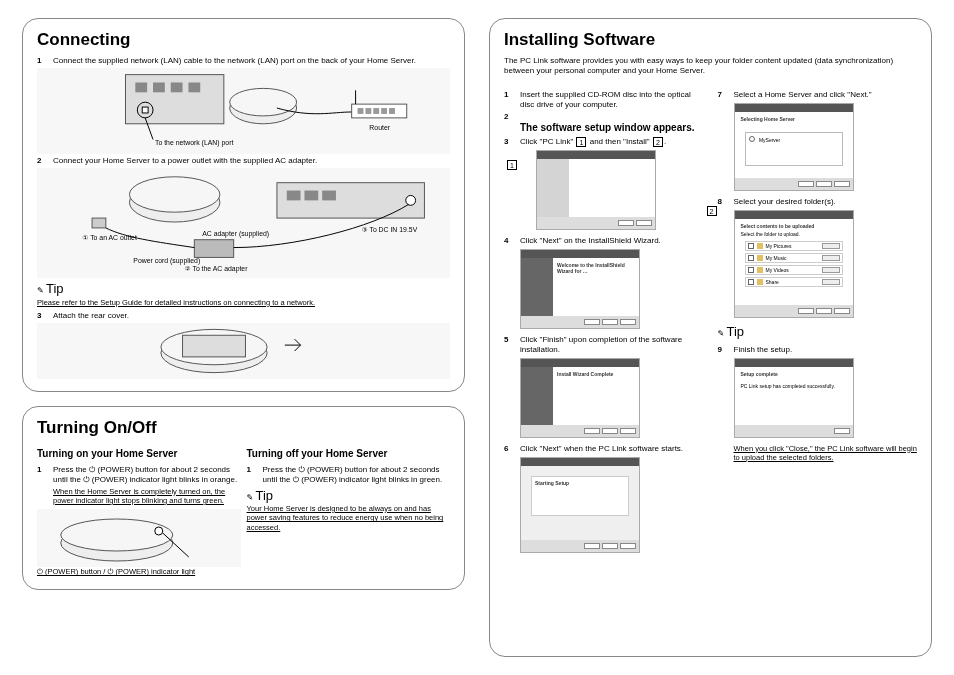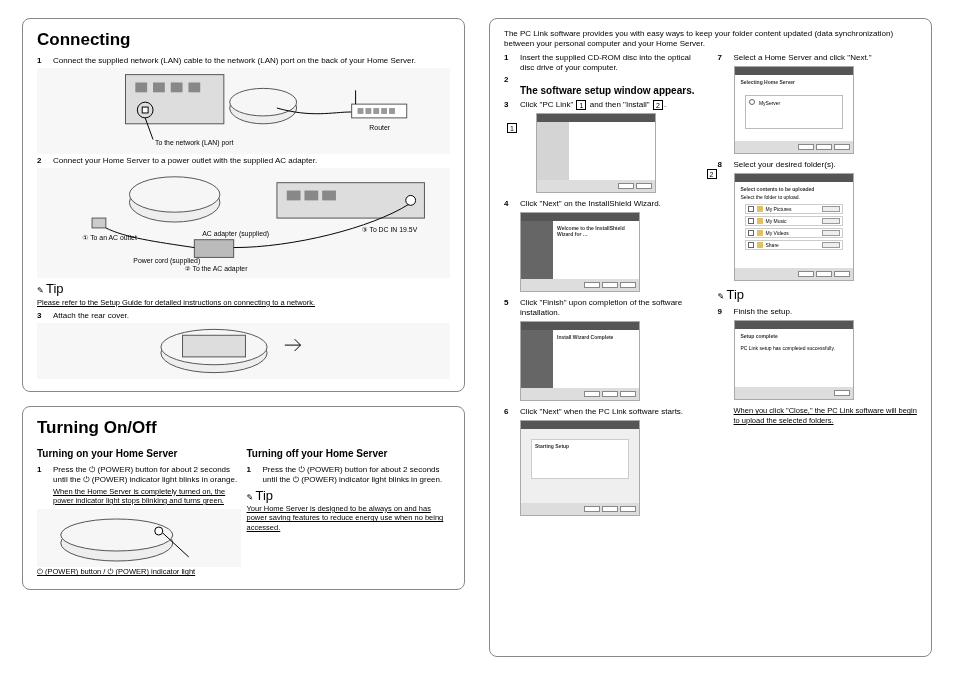--- a/index.html
+++ b/index.html
@@ -12,26 +12,26 @@
     display: flex;
     gap: 24px;
     padding: 18px 22px;
     font-size: 8px;
     color: #000;
     line-height: 1.25;
   }
   .col { flex: 1; display: flex; flex-direction: column; gap: 14px; }
   .panel {
     border: 1px solid #888;
-    border-radius: 8px;
+    border-radius: 16px;
     padding: 10px 14px 12px 14px;
   }
   h1 { font-size: 17px; font-weight: bold; margin-bottom: 6px; }
   h2 { font-size: 10px; font-weight: bold; margin-bottom: 4px; margin-top: 4px; }
-  .intro { margin-bottom: 2px; }
+  .intro { margin-bottom: 12px; }
   .step { display: flex; gap: 6px; margin: 2px 0; }
   .step .num { font-weight: bold; min-width: 10px; }
   .step .txt { flex: 1; }
   .sub { font-size: 10px; font-weight: bold; }
   .note { font-size: 7.5px; text-decoration: underline; }
   .tip-label::before { content: "✎ "; font-size: 8px; }
   .tip-label { font-size: 13px; margin-top: 3px; }
   .illus {
     width: 100%;
     background: #f7f7f7;
@@ -200,20 +200,21 @@
         </div>
         <div class="tip-label">Tip</div>
         <div class="note">Your Home Server is designed to be always on and has power saving features to reduce energy use when no being accessed.</div>
       </div>
     </div>
   </div>
 </div>
 
 <div class="col">
   <div class="panel" style="flex:1;">
+    <h1>Installing Software</h1>
     <div class="intro">The PC Link software provides you with easy ways to keep your folder content updated (data synchronization) between your personal computer and your Home Server.</div>
 
     <div class="right-inner">
 
       <div>
         <div class="step">
           <span class="num">1</span>
           <span class="txt">Insert the supplied CD-ROM disc into the optical disc drive of your computer.</span>
         </div>
         <div class="step">

